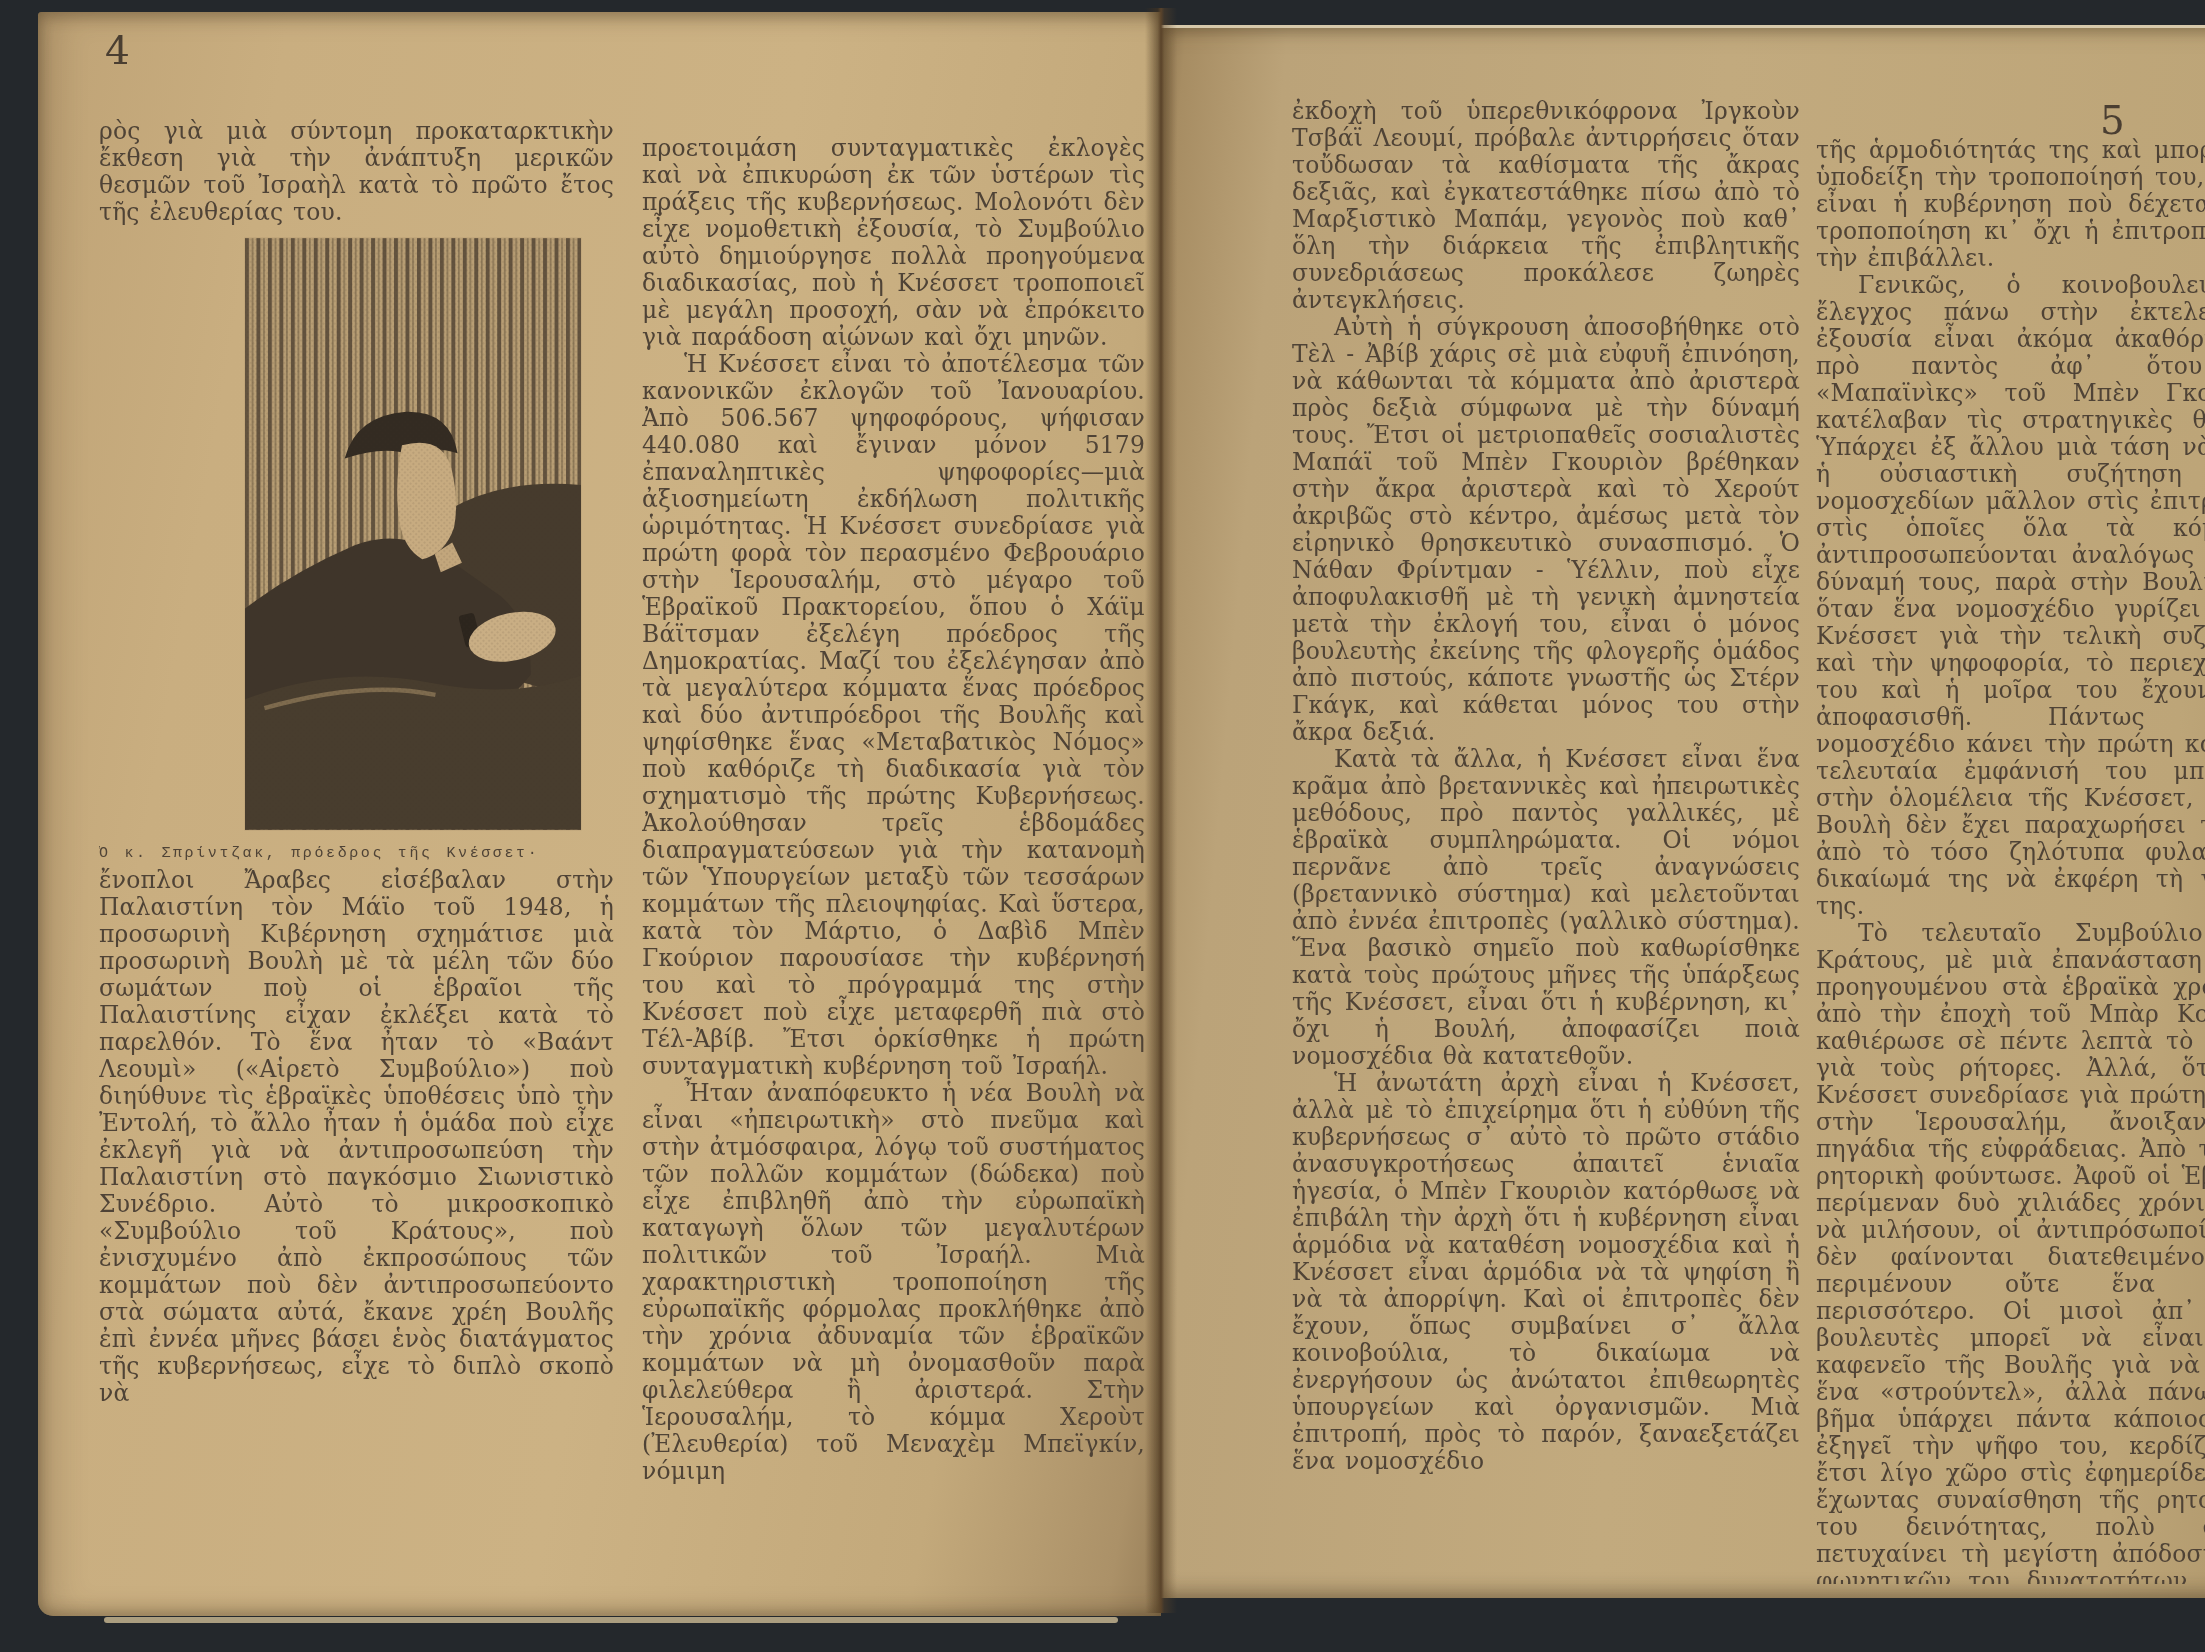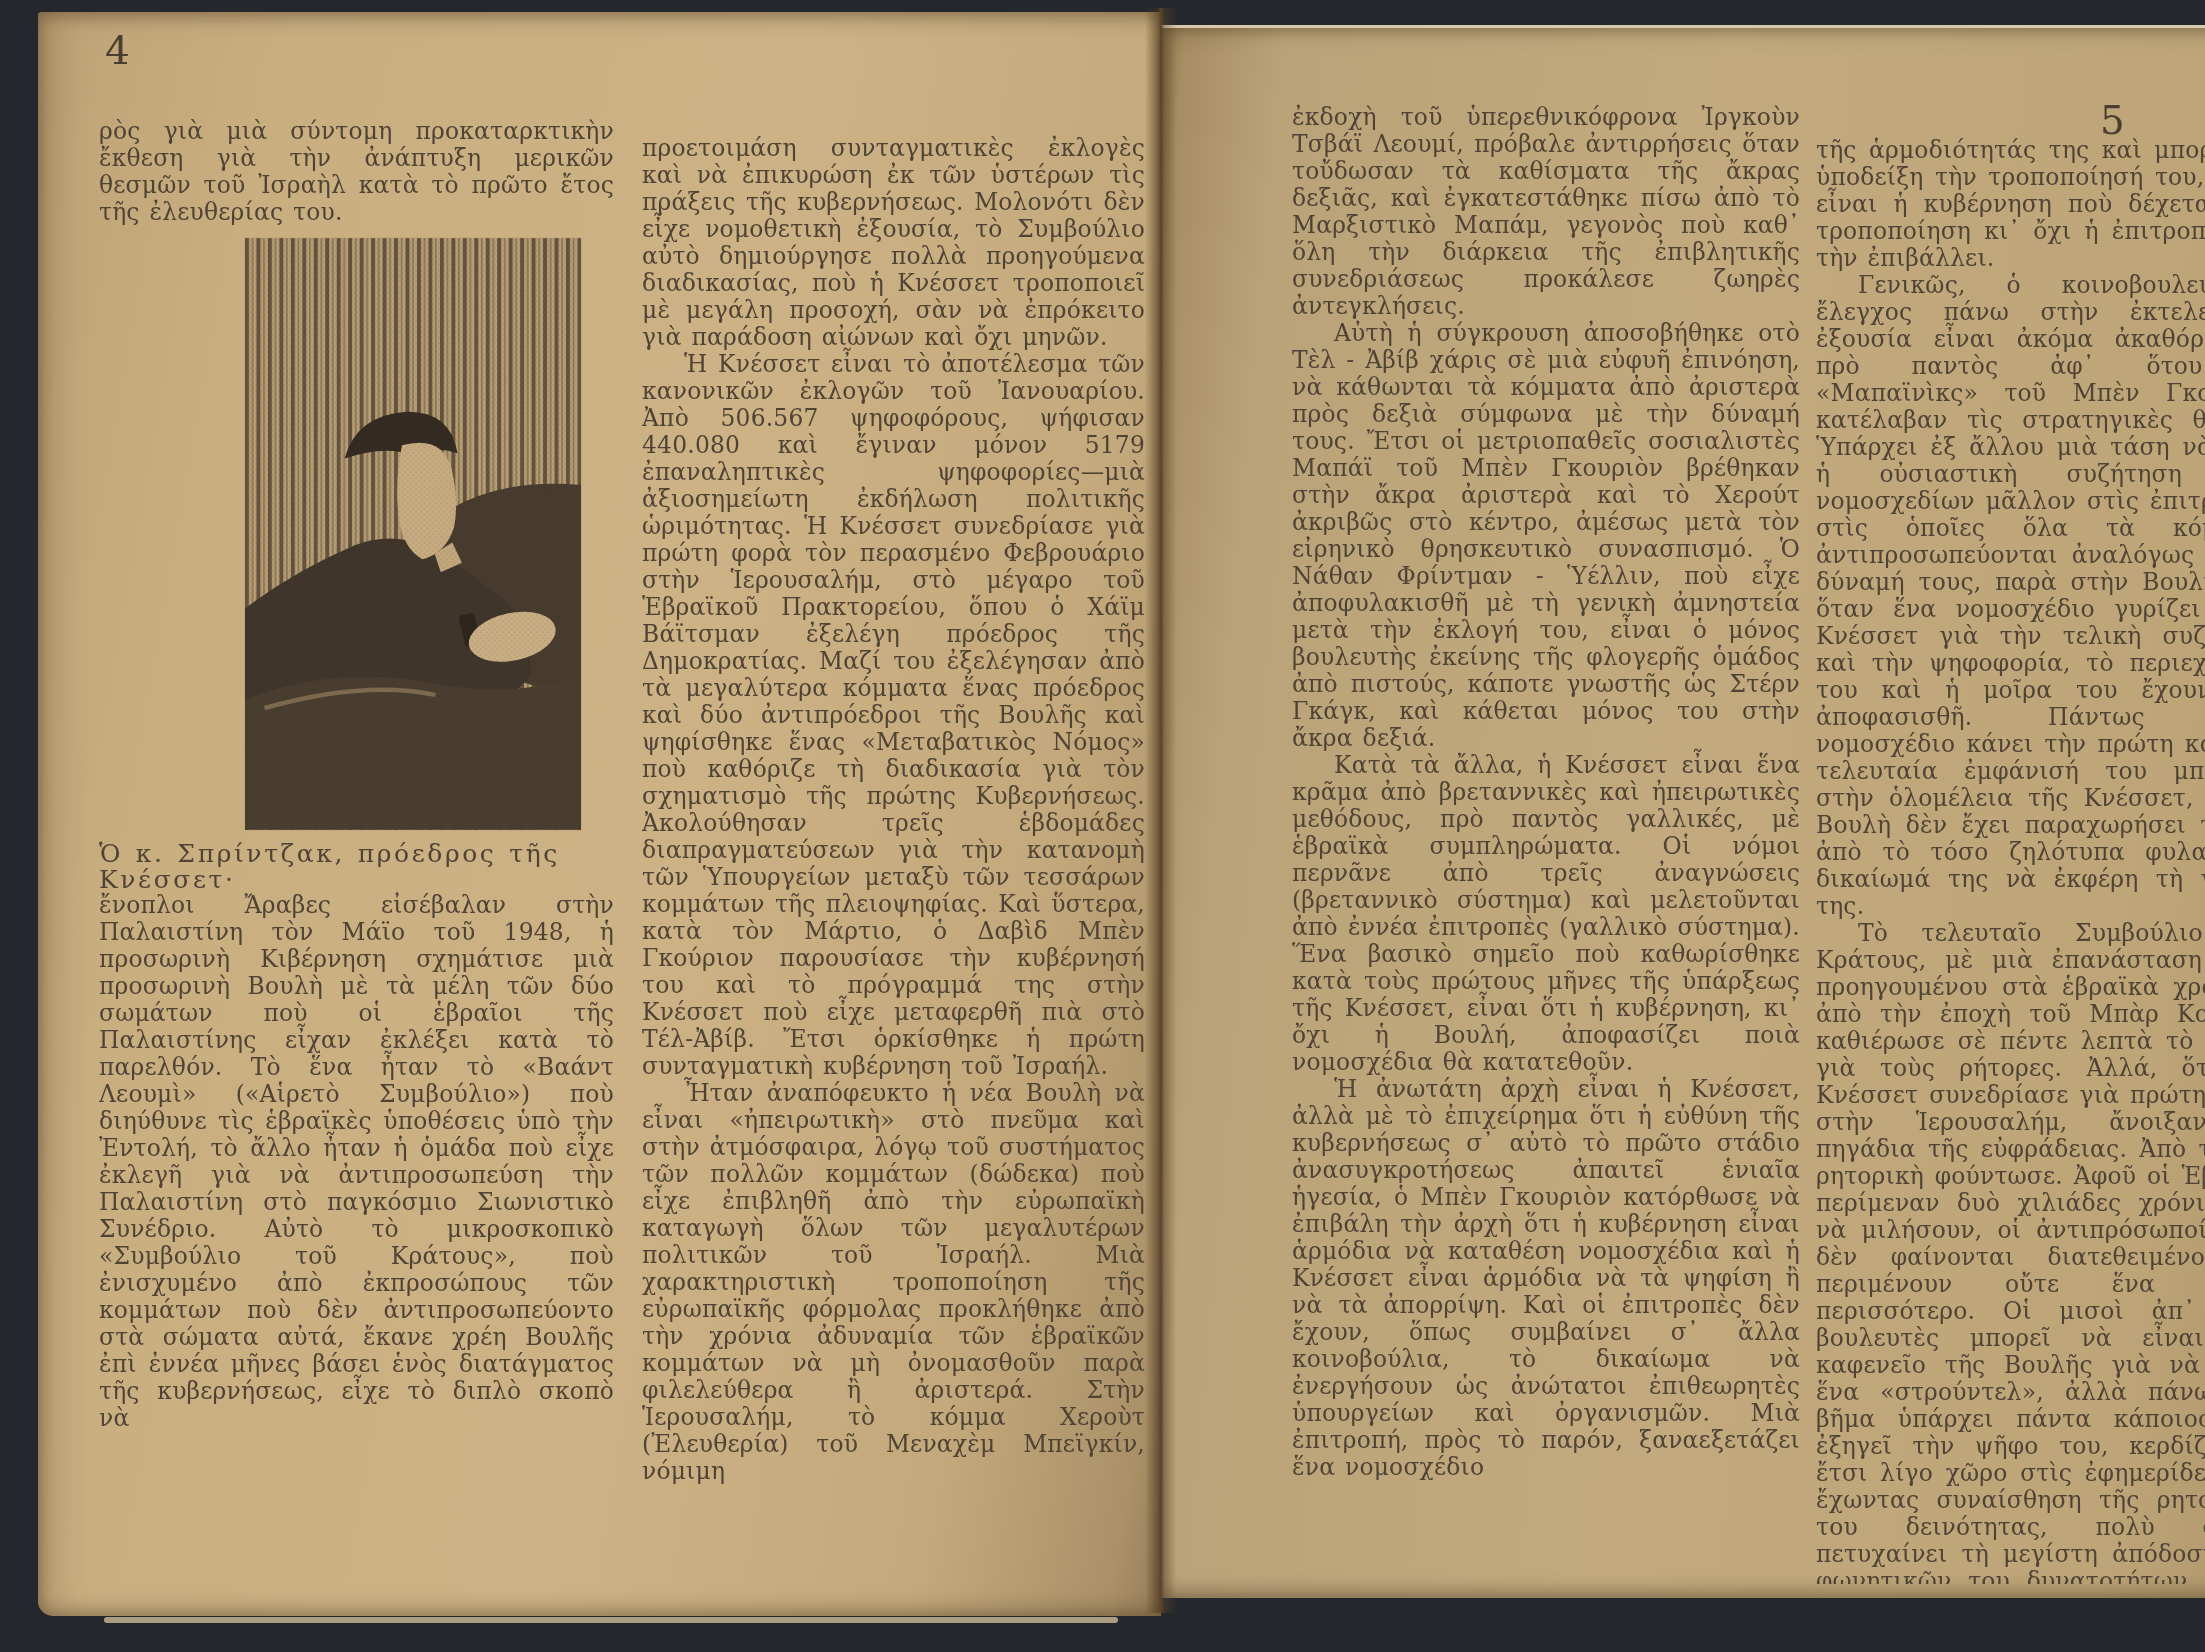--- a/index.html
+++ b/index.html
@@ -38,31 +38,31 @@
   .pn-right{left:939px;top:73px;}
   .col{
     position:absolute;overflow:hidden;
     color:#4f4336;font-size:23.4px;line-height:27px;
     text-align:justify;word-spacing:2.2px;letter-spacing:0.2px;
   }
   .col p{margin:0;}
   .col p.ind{text-indent:42px;}
   .colA{left:61px;top:106px;width:515px;height:1473px;}
   .colB{left:564px;top:123px;width:503px;height:1469px;margin-left:40px;}
-  .colC{left:131px;top:76px;width:508px;height:1469px;}
+  .colC{left:131px;top:70px;width:508px;height:1469px;}
   .colD{left:655px;top:109px;width:462px;height:1447px;}
   figure.photo{
     margin:12.3px 34px 11.5px 146px;width:336px;height:592px;padding:0;
     box-shadow:0 0 0 0.4px rgba(80,62,40,.15);
   }
   figure.photo svg{display:block;width:336px;height:592px;}
   .caption{
     margin:4.4px 0 17.6px 21px;
-    font-size:25px;letter-spacing:2.6px;line-height:25.6px;
-    text-align:left;text-indent:0 !important;
+    font-size:15px;letter-spacing:2.6px;line-height:25.6px;
+    text-align:left;text-indent:0 !important;font-family:Liberation Mono, monospace;
   }
 </style>
 </head>
 <body>
 
 <div>
 
   <div class="page page-left">
     <div class="pagenum pn-left">4</div>
 

